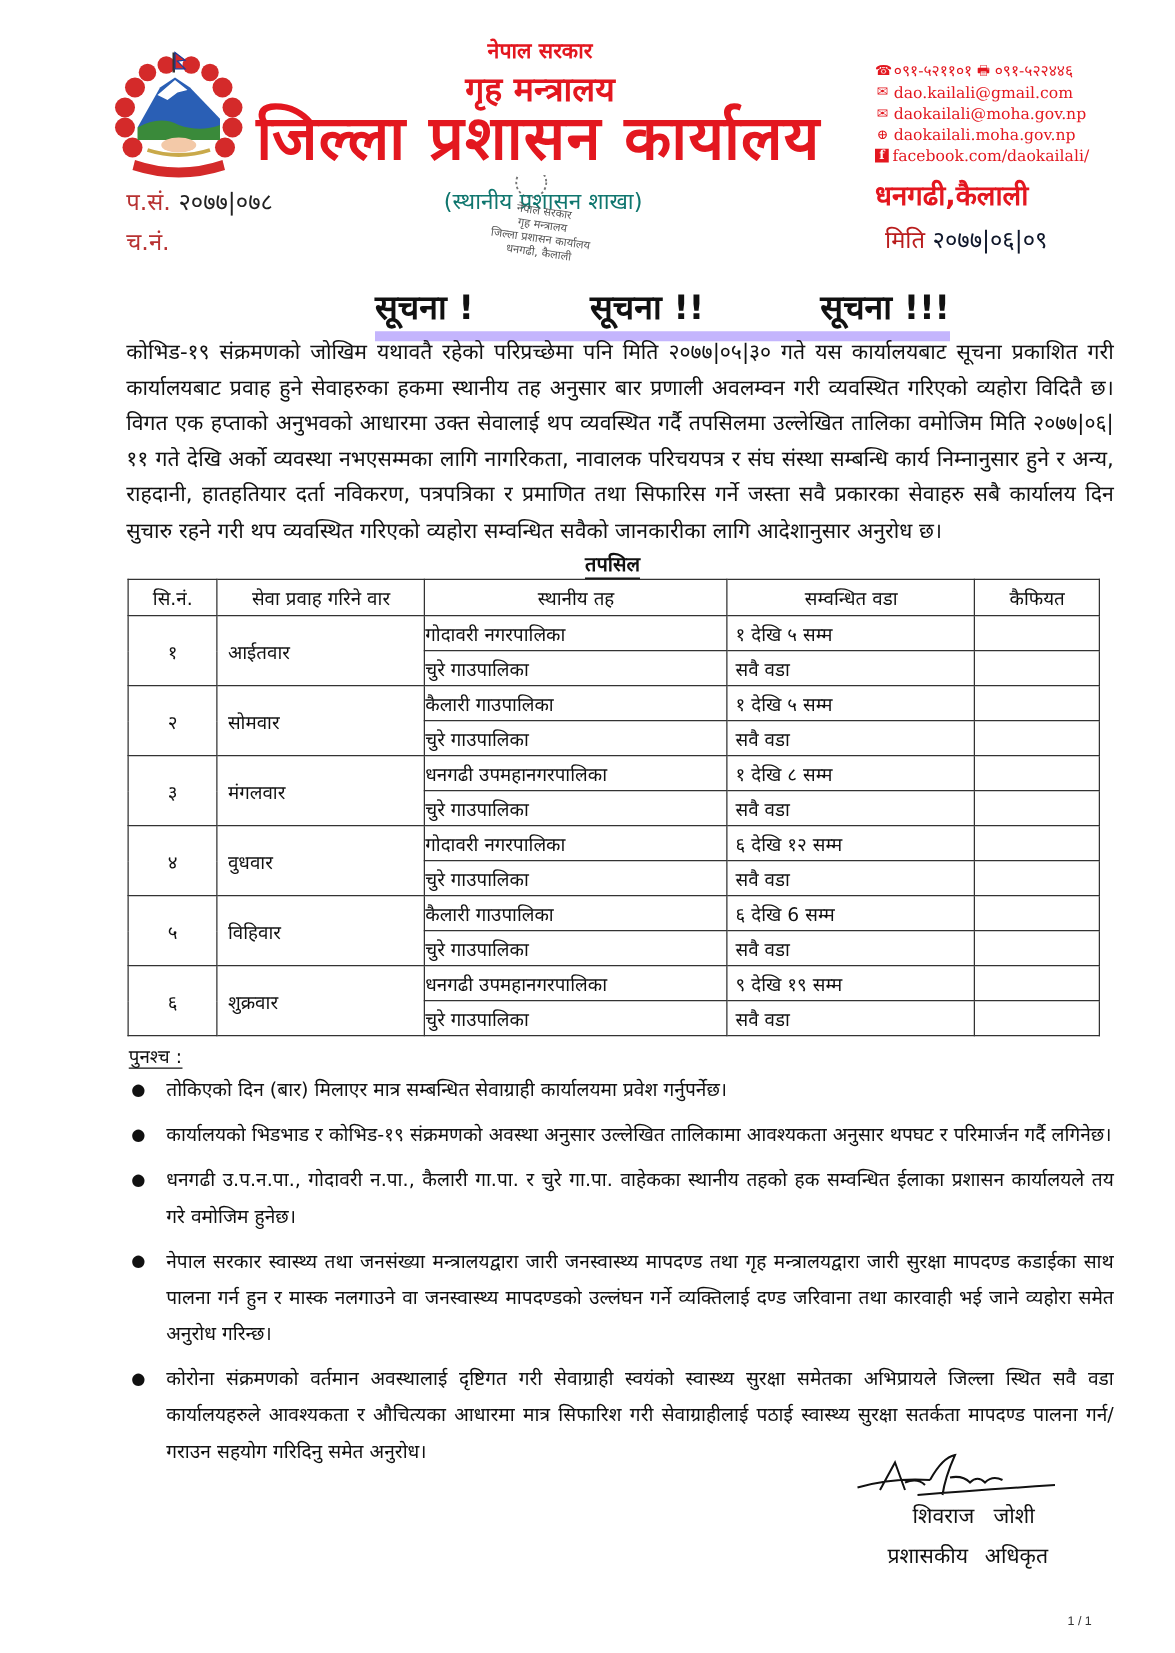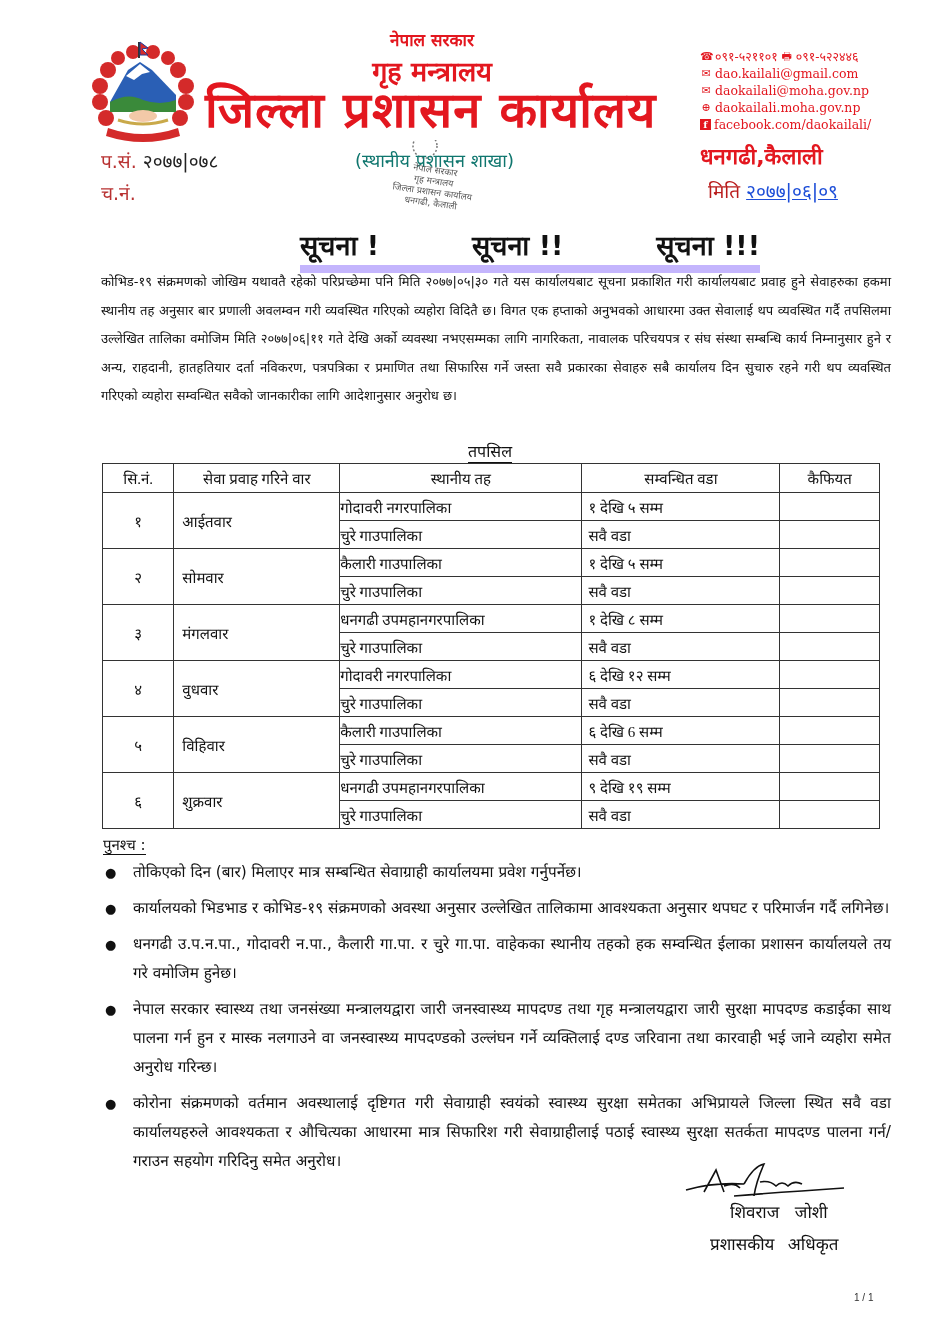--- a/index.html
+++ b/index.html
@@ -19,42 +19,42 @@
             font-weight:bold; letter-spacing:1px; white-space:nowrap; line-height:58px; }
 
   .contact { left:700px; top:48px; width:200px; color:#e3171f; font-family:"DejaVu Serif", serif;
              font-size:12.5px; line-height:17px; }
   .contact .row { display:flex; align-items:center; gap:3px; white-space:nowrap; }
   .contact .ic { display:inline-block; width:12px; height:11px; font-size:11px; line-height:11px; text-align:center; }
   .contact .fb { background:#e3171f; color:#fff; font-weight:bold; font-size:10px; width:11px; height:11px; line-height:11px; }
   .city { left:700px; top:140px; color:#e3171f; font-size:22px; font-weight:bold; white-space:nowrap; }
   .date { left:708px; top:178px; font-size:19px; white-space:nowrap; }
   .date .lbl { color:#b91c1c; }
-  .date .val { color:#1d4ed8;text-decoration:underline; }
+  .date .val { color:#0f172a; }
 
   .ref { left:101px; top:148px; font-size:19px; color:#222; white-space:nowrap; }
   .ref .lbl { color:#b83232; }
   .chn { left:101px; top:180px; font-size:19px; color:#b83232; }
 
   .section { left:355px; top:148px; font-size:18px; color:#0f766e; white-space:nowrap; }
   .stamp { left:365px; top:140px; width:110px; height:80px; }
   .stamp-text { left:388px; top:165px; width:90px; font-size:9px; color:#555; line-height:11px; text-align:center; transform:rotate(8deg); }
 
   
   .notice-heading { left:300px; top:226px; width:460px; display:flex; justify-content:space-between;
                     font-size:27px; font-weight:bold; border-bottom:8px solid #c4b5fd; padding-bottom:2px; }
 
-  .para { left:101px; top:268px; width:790px; font-size:13px; line-height:28.5px; text-align:justify; color:#111; }
-
-  .tapasil { left:0; width:936px; top:440px; text-align:center; font-size:16px; font-weight:normal; }
+  .para { left:101px; top:268px; width:790px; font-size:17px; line-height:28.5px; text-align:justify; color:#111; }
+
+  .tapasil { left:0; width:936px; top:440px; text-align:center; font-size:16px; font-weight:bold; }
   .tapasil span { border-bottom:2px solid #111; padding-bottom:1px; position:relative; left:22px; }
 
   
   table.sched { position:absolute; left:102px; top:463px; width:778px; border-collapse:collapse; font-size:15px; }
-  table.sched th, table.sched td { border:1.5px solid #333; padding:0 4px; height:27px;font-family:Liberation Serif, serif; }
+  table.sched th, table.sched td { border:1.5px solid #333; padding:0 4px; height:27px; }
   table.sched th { font-weight:normal; height:28px; text-align:center; }
   table.sched td.sn { text-align:center; width:62px; }
   table.sched td.day { width:152px; padding-left:8px; }
   table.sched td.loc { width:236px; padding-left:0; }
   table.sched td.ward { width:186px; padding-left:6px;margin-left:16px; }
   table.sched td.rem { width:90px; }
 
   .ps-title { left:103px; top:836px; font-size:15px; border-bottom:1.5px solid #111; line-height:18px; }
   .bullets { left:103px; top:858px; width:788px; font-size:15.3px; line-height:29px; }
   .bullet { display:flex; margin-bottom:7px; }

